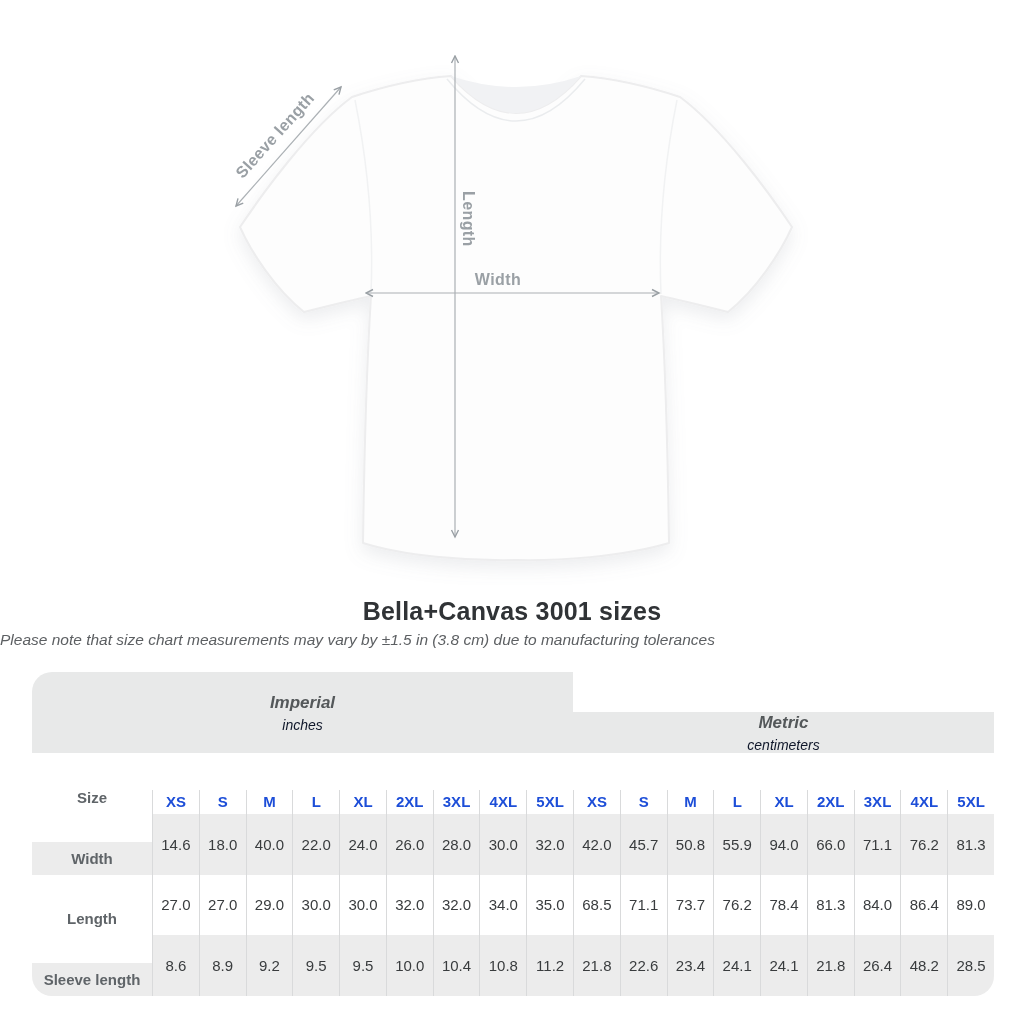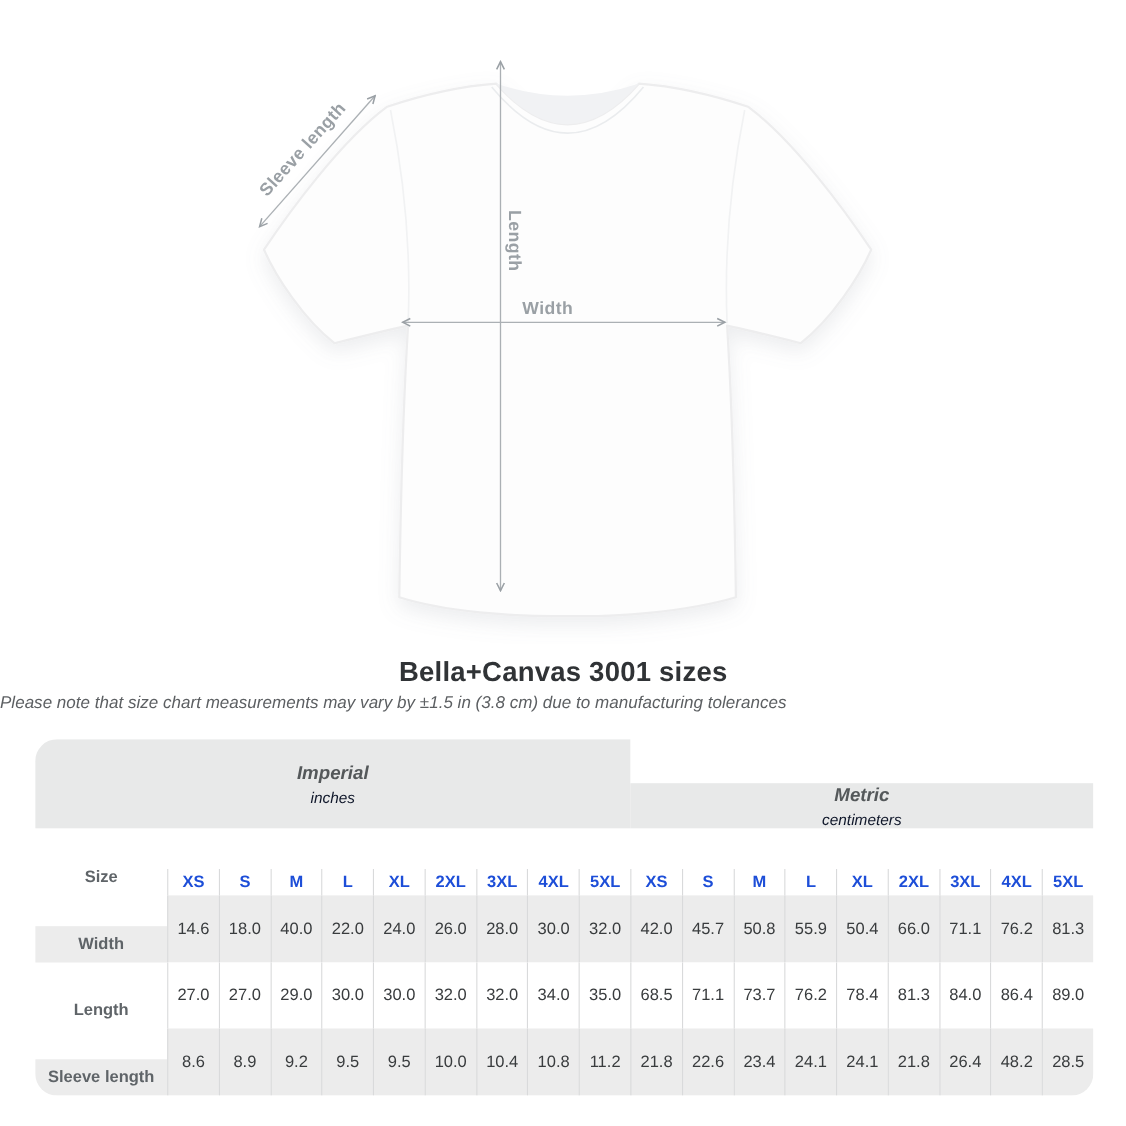--- a/index.html
+++ b/index.html
@@ -152,21 +152,21 @@
       <div class="cell value-cell">22.0</div>
       <div class="cell value-cell">24.0</div>
       <div class="cell value-cell">26.0</div>
       <div class="cell value-cell">28.0</div>
       <div class="cell value-cell">30.0</div>
       <div class="cell value-cell">32.0</div>
       <div class="cell value-cell">42.0</div>
       <div class="cell value-cell">45.7</div>
       <div class="cell value-cell">50.8</div>
       <div class="cell value-cell">55.9</div>
-      <div class="cell value-cell">50.4</div>
+      <div class="cell value-cell">94.0</div>
       <div class="cell value-cell">66.0</div>
       <div class="cell value-cell">71.1</div>
       <div class="cell value-cell">76.2</div>
       <div class="cell value-cell">81.3</div>
     </div>
   <div class="trow plain" id="dataRow1">
     <div class="cell label-cell">Length</div>
   <div class="cell value-cell">27.0</div>
       <div class="cell value-cell">27.0</div>
       <div class="cell value-cell">29.0</div>

